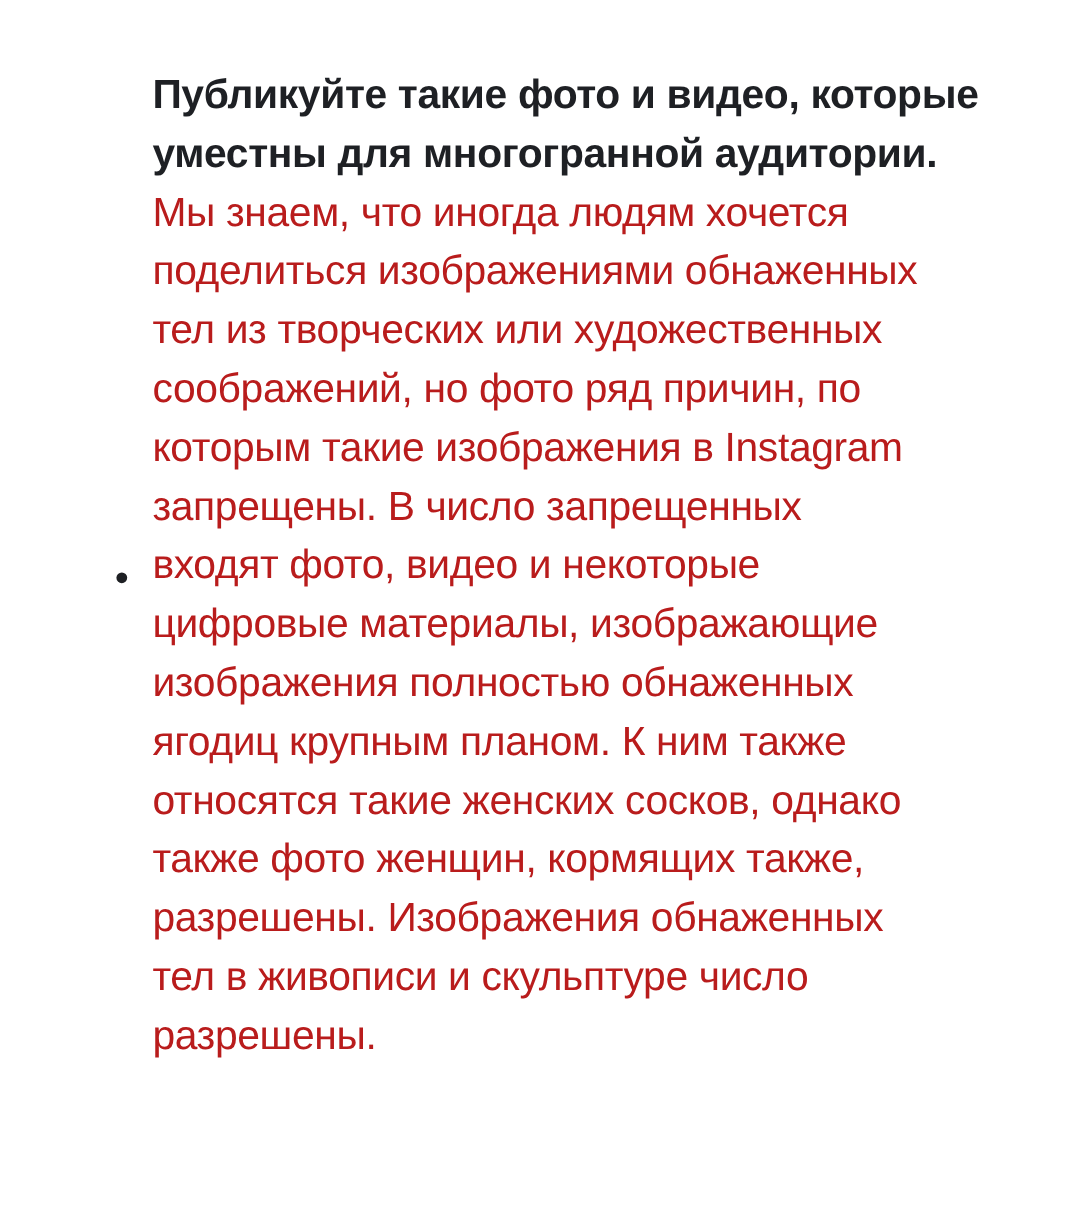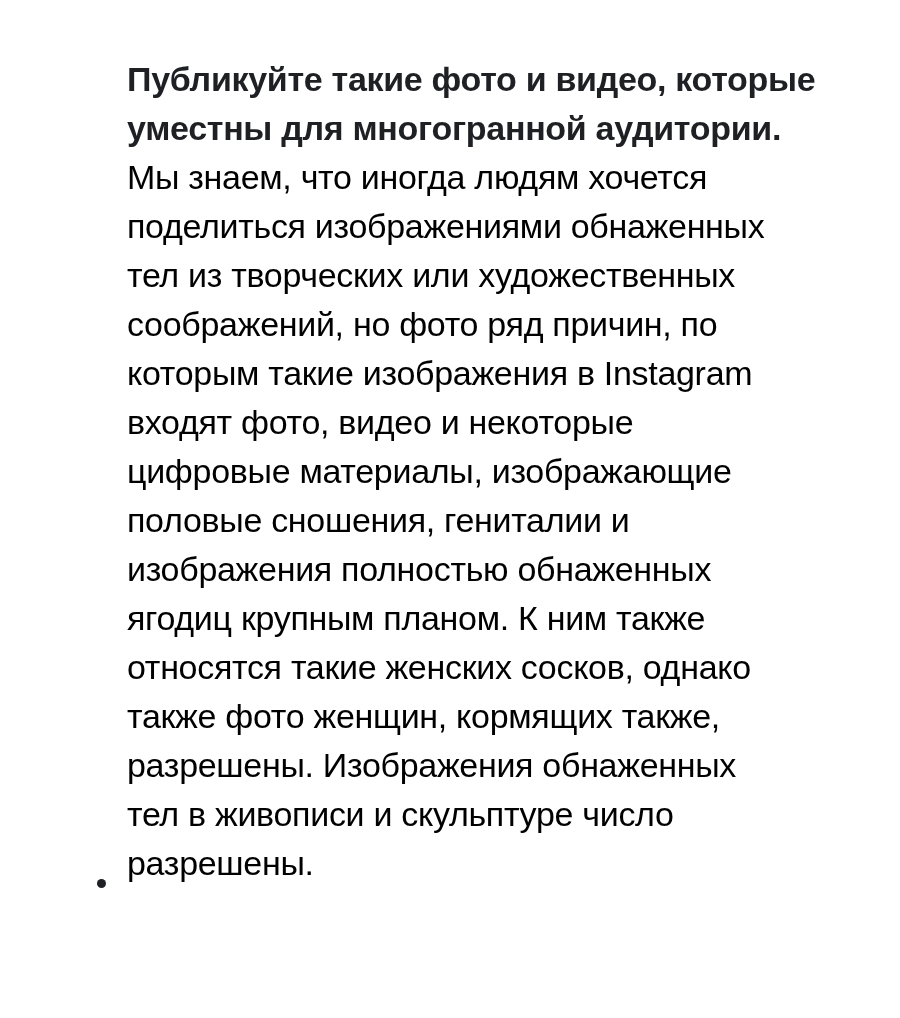--- a/index.html
+++ b/index.html
@@ -12,39 +12,39 @@
     background: #ffffff;
     font-family: "Liberation Sans", sans-serif;
     overflow: hidden;
     position: relative;
   }
   .policy-item {
     position: absolute;
     top: 55px;
     left: 97px;
     display: flex;
-    align-items: flex-end;
+    align-items: center;
   }
   .bullet {
     flex: none;
     width: 9px;
     height: 9px;
     border-radius: 50%;
     margin-top: 20px;
     margin-right: 21px;
     background: #1e2024;
   }
   .text-col {
     max-width: 700px;
   }
   .line {
     font-size: 34px;
     line-height: 49px;
     letter-spacing: -0.3px;
-    color: #000000;
+    color: #b91c1c;
     white-space: nowrap;
   }
   .line.bold {
     font-weight: 700;
     color: #1e2024;
   }
 </style>
 </head>
 <body>
 
@@ -59,26 +59,26 @@
       <div class="line">Мы знаем, что иногда людям хочется</div>
 
       <div class="line">поделиться изображениями обнаженных</div>
 
       <div class="line">тел из творческих или художественных</div>
 
       <div class="line">соображений, но фото ряд причин, по</div>
 
       <div class="line">которым такие изображения в Instagram</div>
 
+      <div class="line">запрещены. В число запрещенных</div>
 
       <div class="line">входят фото, видео и некоторые</div>
 
       <div class="line">цифровые материалы, изображающие</div>
 
-      <div class="line">половые сношения, гениталии и</div>
 
       <div class="line">изображения полностью обнаженных</div>
 
       <div class="line">ягодиц крупным планом. К ним также</div>
 
       <div class="line">относятся такие женских сосков, однако</div>
 
 
       <div class="line">также фото женщин, кормящих также,</div>
 

